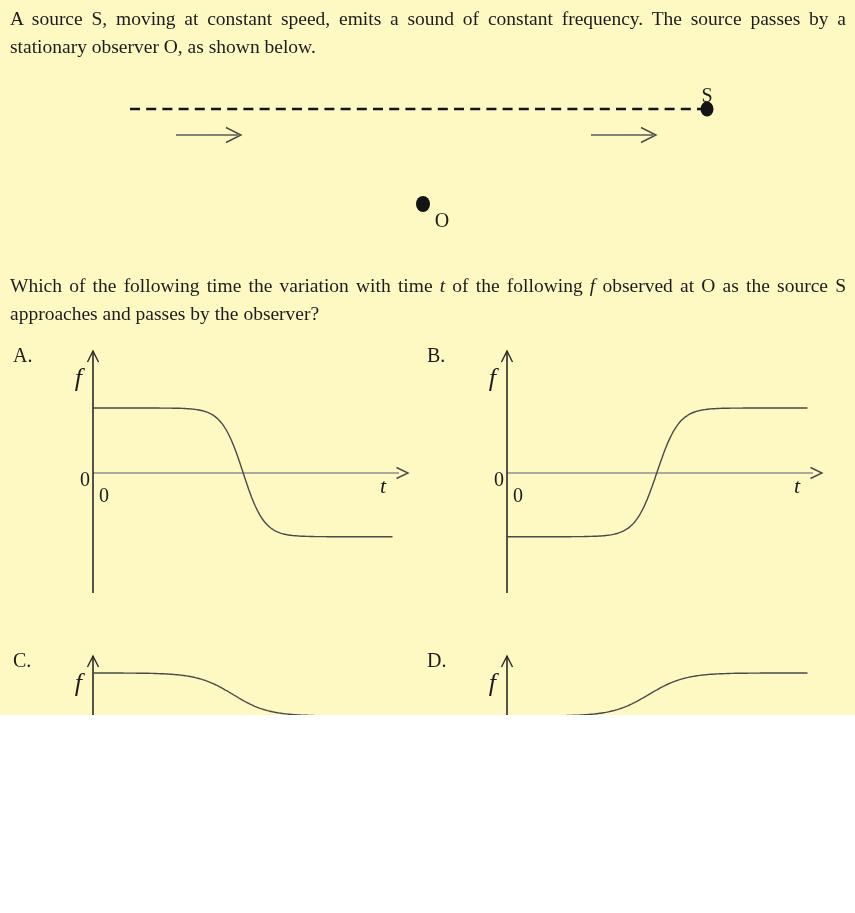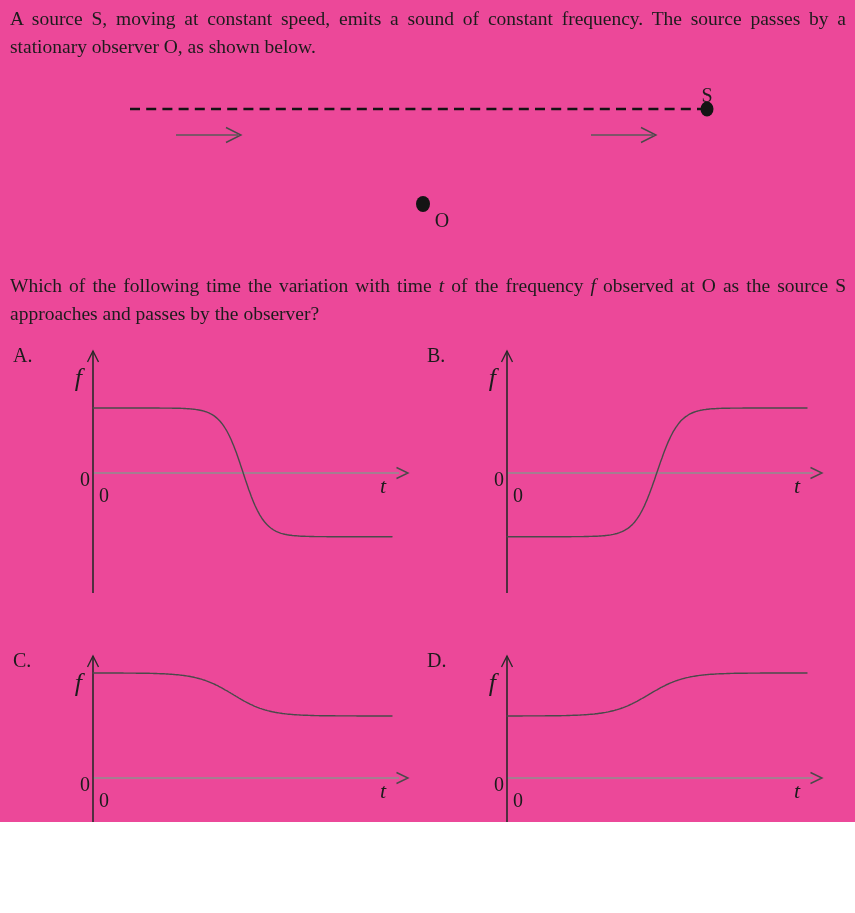--- a/index.html
+++ b/index.html
@@ -1,16 +1,16 @@
 <!DOCTYPE html>
 <html><head>
 <meta charset="utf-8">
 <style>
   html,body{margin:0;padding:0;background:#ffffff;}
-  .page{position:relative;width:855px;height:822px;background:#ec4899;overflow:hidden;
+  .page{position:relative;width:855px;height:715px;background:#fef9c3;overflow:hidden;
         font-family:"Liberation Serif",serif;color:#1c1c1c;}
   .para{position:absolute;left:10px;width:836px;margin:0;text-align:justify;
         font:19.5px/27.5px "Liberation Serif",serif;color:#1c1c1c;}
   #p1{top:5px;}
   #p2{top:272px;}
   .para i{font-style:italic;}
   .diagram{position:absolute;left:0;top:68px;}
   .dlabel{font:20px "Liberation Serif",serif;fill:#1c1c1c;}
   .graph-cell{position:absolute;}
   .cell-a{left:0;top:340px;}
@@ -35,21 +35,21 @@
     <line x1="176" y1="67" x2="238" y2="67" stroke="#5a5a5a" stroke-width="1.4"></line>
     <path d="M226 59.5 L241 67 L226 74.5" fill="none" stroke="#4a4a4a" stroke-width="1.4"></path>
     <line x1="591" y1="67" x2="653" y2="67" stroke="#5a5a5a" stroke-width="1.4"></line>
     <path d="M641 59.5 L656 67 L641 74.5" fill="none" stroke="#4a4a4a" stroke-width="1.4"></path>
     <ellipse cx="707" cy="41" rx="6.5" ry="7.5" fill="#141414"></ellipse>
     <text class="dlabel" x="707" y="34" text-anchor="middle">S</text>
     <ellipse cx="423" cy="136" rx="7" ry="8" fill="#141414"></ellipse>
     <text class="dlabel" x="442" y="159" text-anchor="middle">O</text>
   </svg>
 
-  <p class="para" id="p2"><span>Which of the following time the variation with time </span><i>t</i><span> of the frequency </span><i>f</i><span> observed at O as the source S approaches and passes by the observer?</span></p>
+  <p class="para" id="p2"><span>Which of the following time the variation with time </span><i>t</i><span> of the following </span><i>f</i><span> observed at O as the source S approaches and passes by the observer?</span></p>
 
   <div class="graph-cell cell-a">
     <span class="opt">A.</span>
     <svg class="graph-svg" width="435" height="260" viewBox="0 0 435 260">
         <path d="M396.5 127.5 L408 133 L396.5 138.5" fill="none" stroke="#4a4a4a" stroke-width="1.4"></path>
         <line x1="93" y1="133" x2="399" y2="133" stroke="#8f8f8f" stroke-width="1.6"></line>
         <path d="M87.5 22 L93 11 L98.5 22" fill="none" stroke="#2a2a2a" stroke-width="1.4"></path>
         <line x1="93" y1="253" x2="93" y2="11" stroke="#2a2a2a" stroke-width="1.6"></line>
       <text class="g-f" x="82" y="46" text-anchor="end">f</text>
       <text class="g-t" x="383" y="153" text-anchor="middle">t</text>

